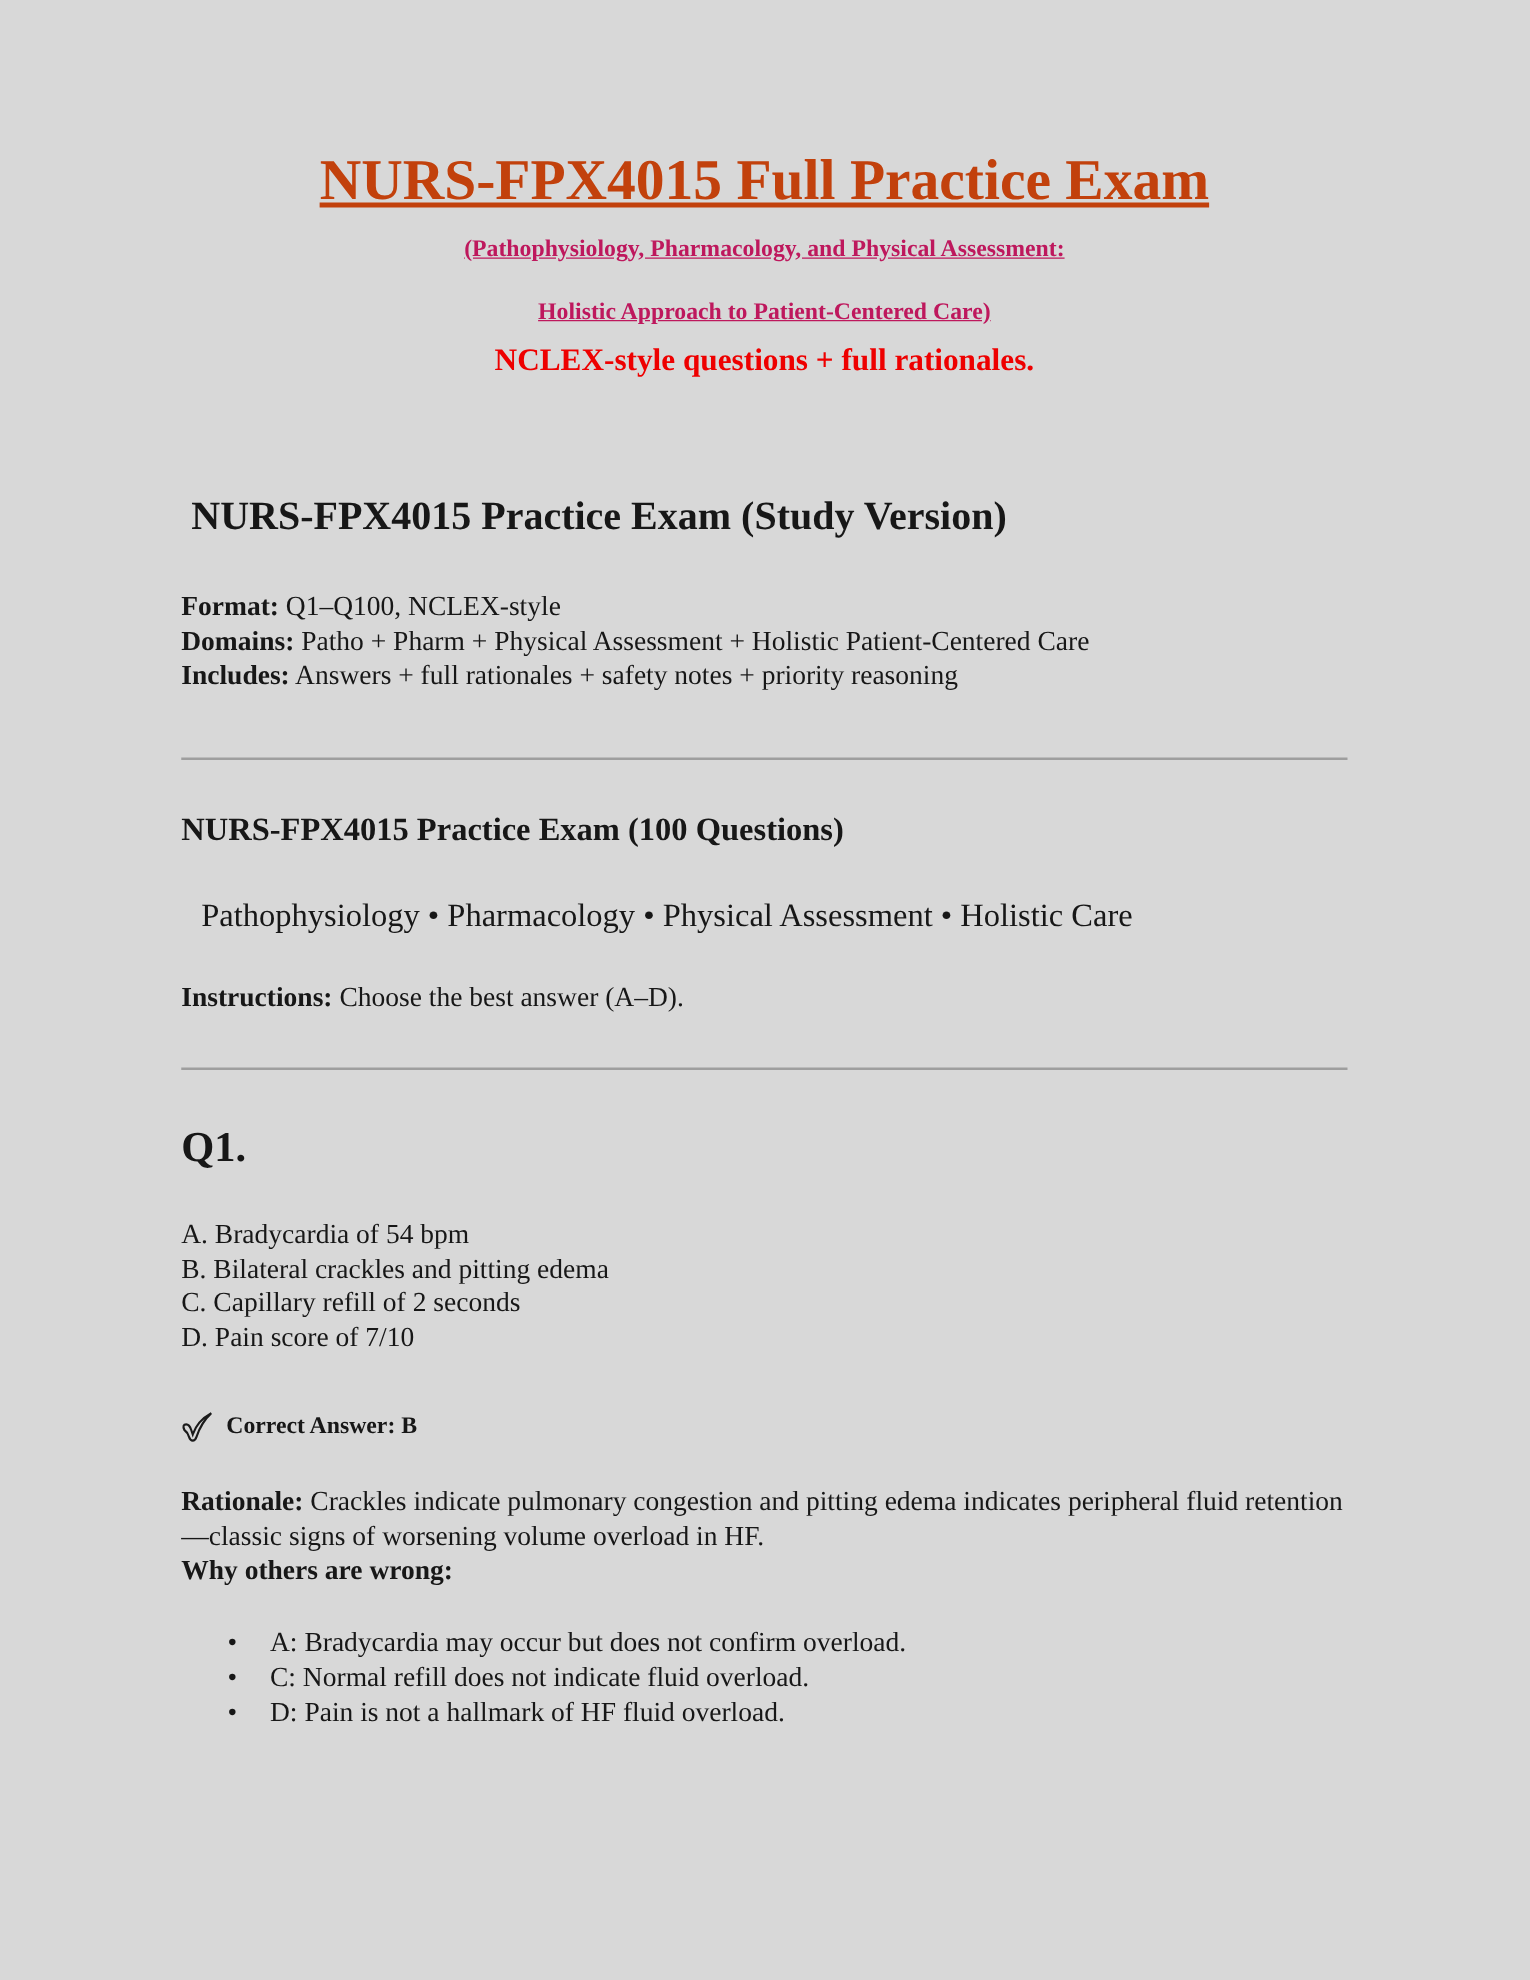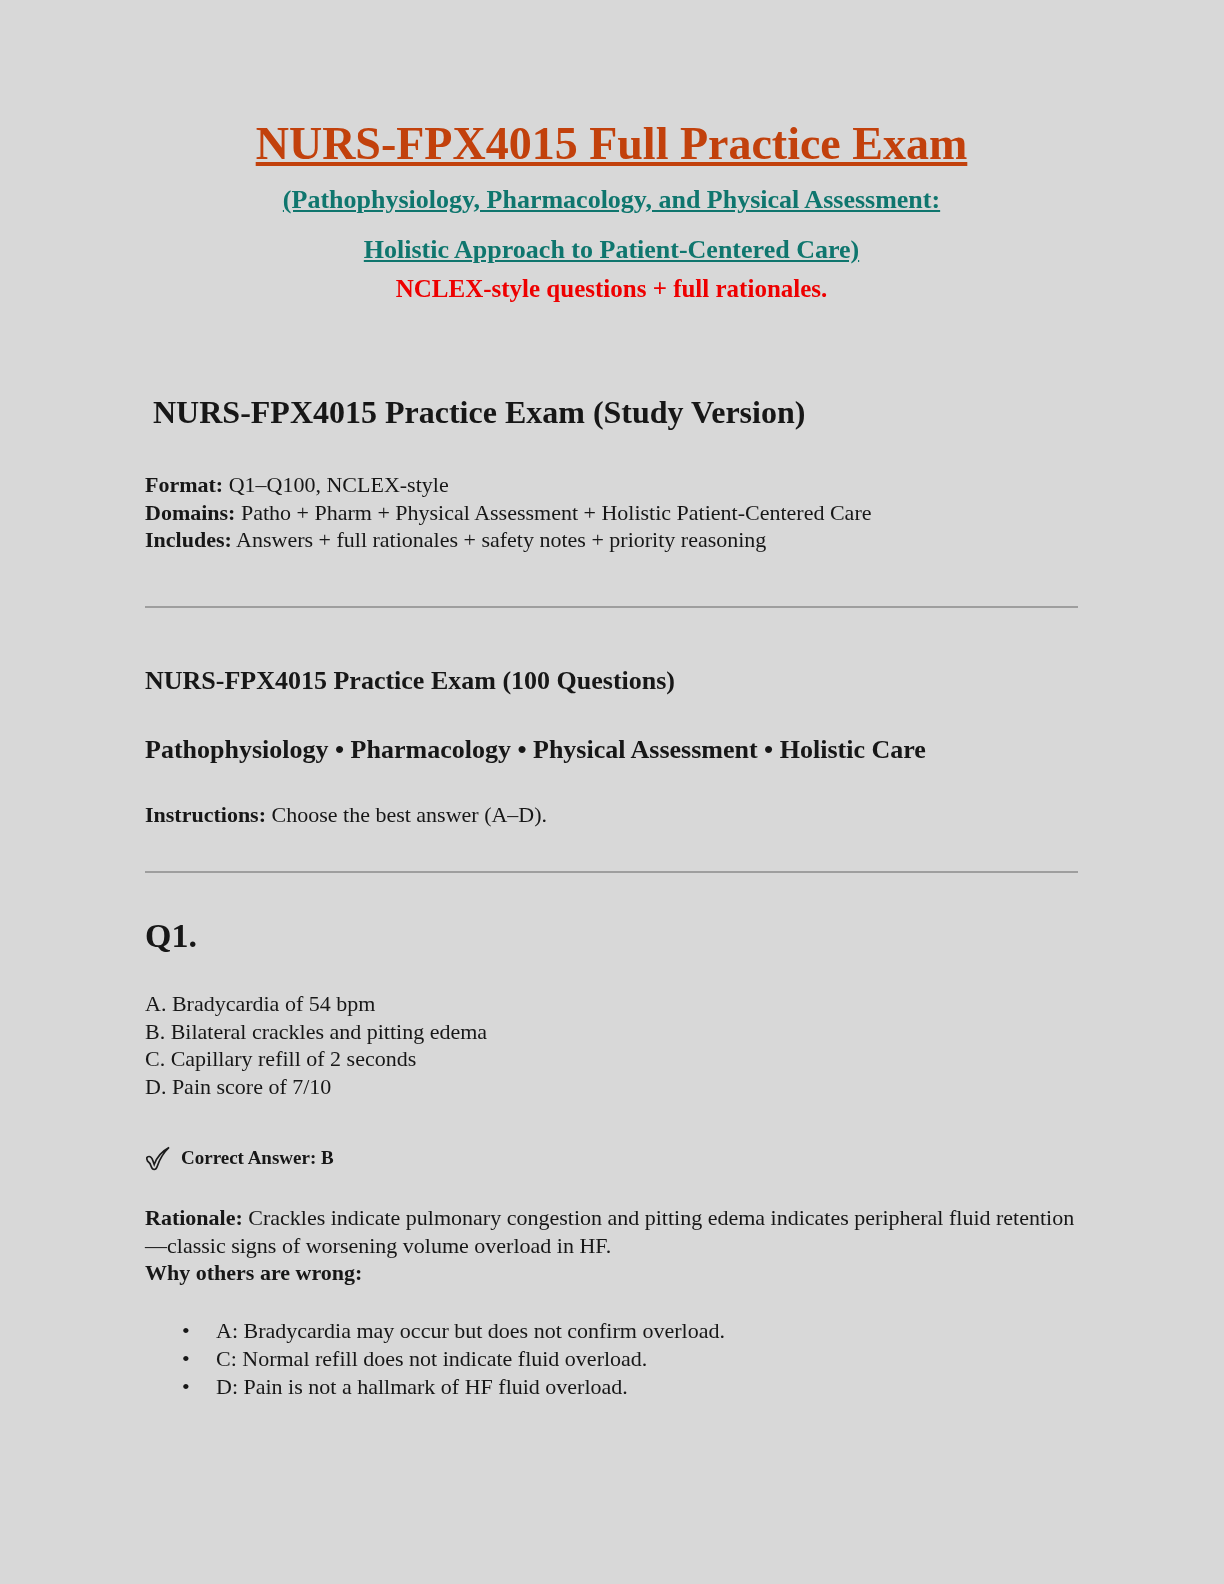--- a/index.html
+++ b/index.html
@@ -14,44 +14,44 @@
 
   
   .title-block { text-align: center; }
   .title-main {
     margin: 118px 0 0 0;
     font-size: 46px; font-weight: bold; line-height: 1.15;
     color: #c2410c; text-decoration: underline;
   }
   .title-sub {
     margin: 8px 0 0 0;
-    font-size: 26px; font-weight: bold; line-height: 42px;
-    color: #0f766e; text-decoration: underline;
+    font-size: 19px; font-weight: bold; line-height: 42px;
+    color: #be185d; text-decoration: underline;
   }
   .title-tag {
     margin: 2px 0 0 0;
     font-size: 25px; font-weight: bold; line-height: 32px;
     color: #ee0000; 
   }
 
   .h2-study {
     margin: 88px 0 0 0; padding-left: 8px;
     font-size: 32px; font-weight: bold; line-height: 1.2;
   }
   .meta { margin: 40px 0 0 0; font-size: 22px; line-height: 27.5px; }
   .meta b, .b { font-weight: bold; }
 
   hr.rule {
     border: none; border-top: 2px solid #9e9e9e;
     margin: 52px 0 0 0;
   }
   hr.rule2 { margin-top: 42px; }
 
-  .h3-exam { margin: 57px 0 0 0; font-size: 26px; font-weight: bold; line-height: 1.2; }
-  .h3-domains { margin: 38px 0 0 0; font-size: 26px; font-weight: bold; line-height: 1.2; }
+  .h3-exam { margin: 40px 0 0 0; font-size: 26px; font-weight: bold; line-height: 1.2; }
+  .h3-domains { margin: 38px 0 0 16px; font-size: 26px; font-weight: normal; line-height: 1.2; }
   .instructions { margin: 36px 0 0 0; font-size: 22px; line-height: 27.5px; }
 
   .q-number { margin: 44px 0 4px 0; font-size: 34px; font-weight: bold; line-height: 1.1; }
   .q-stem { margin: 32px 0 0 0; font-size: 22px; line-height: 27.5px; }
   .q-options { margin: 36px 0 0 0; font-size: 22px; line-height: 27.5px; }
   .q-options div { white-space: pre; }
 
   .answer-line {
     margin: 44px 0 0 0; font-size: 19px; font-weight: bold; line-height: 28px;
     display: flex; align-items: center;

